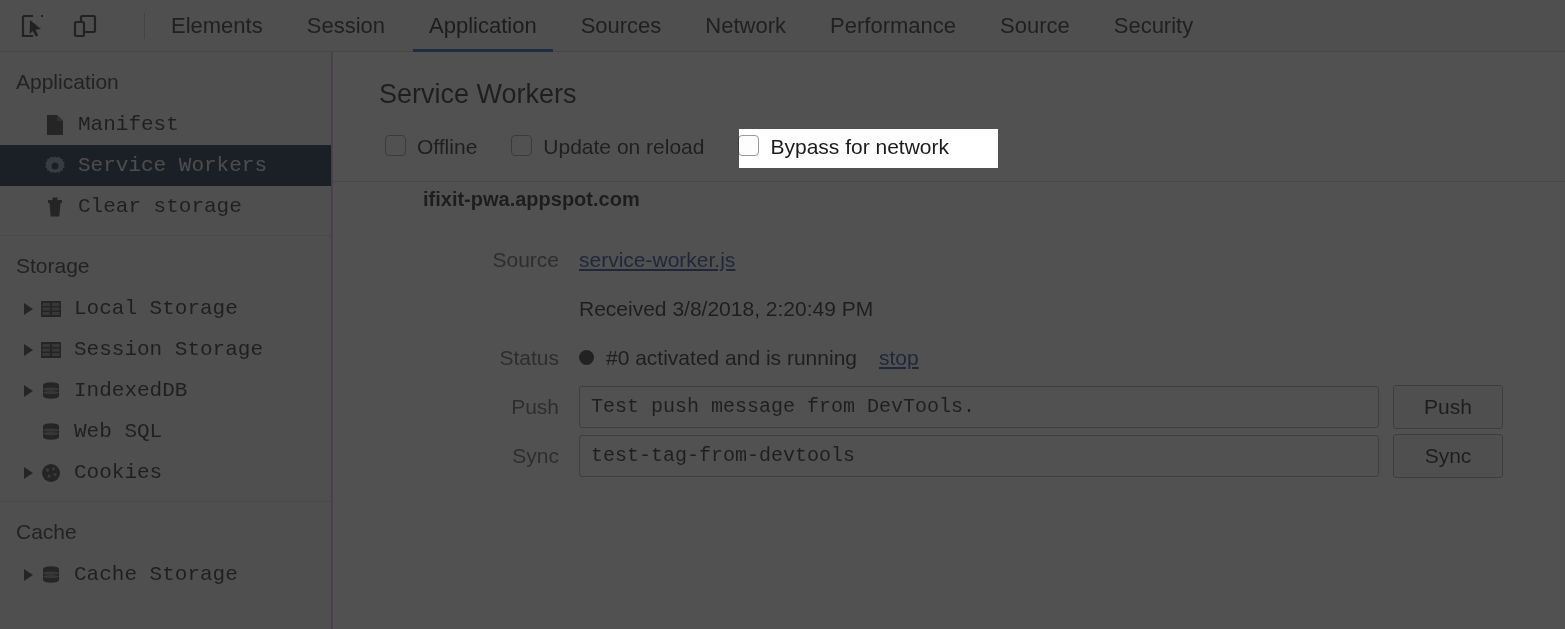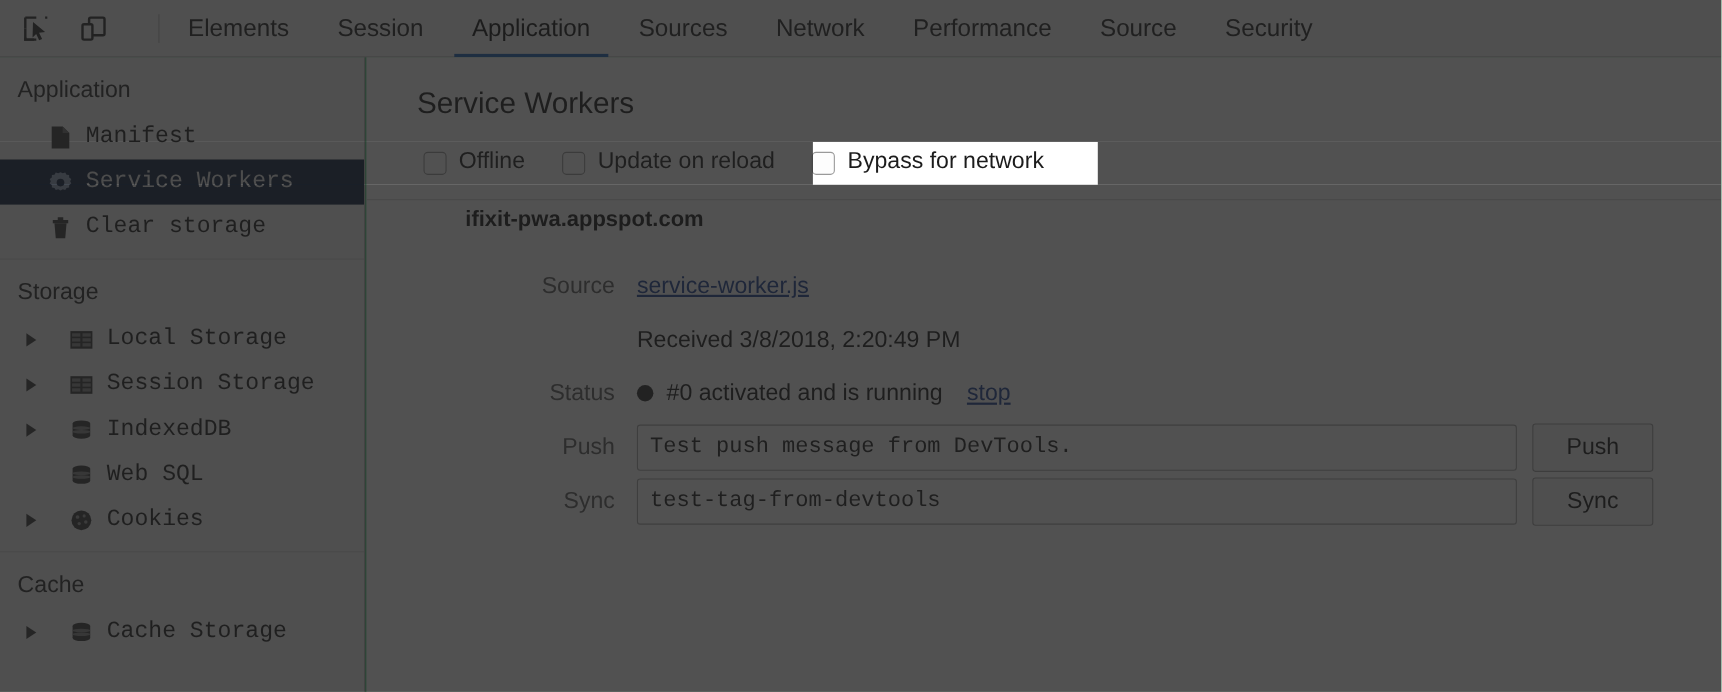--- a/index.html
+++ b/index.html
@@ -13,21 +13,21 @@
   
   #app {
     position: relative;
     width: 1565px; height: 629px;
     background: #ffffff;
   }
 
   
   #ui {
     position: absolute; inset: 0;
-    background: #22c55e;
+    background: #f0abfc;
   }
 
   
   .toolbar {
     position: absolute; left: 0; top: 0;
     width: 1565px; height: 52px;
     background: #f3f3f3;
     border-bottom: 1px solid #cdcdcd;
     display: flex; align-items: center;
   }
@@ -100,42 +100,42 @@
     border-left: 9px solid #3a3a3a;
     border-top: 6px solid transparent;
     border-bottom: 6px solid transparent;
   }
   .sb-item .ico {
     width: 22px; height: 22px;
     margin-right: 12px;
     display: inline-flex; align-items: center; justify-content: center;
     flex: 0 0 auto;
   }
-  .sb-item.indent { padding-left: 63px; }
+  .sb-item.indent { padding-left: 40px; }
   .sb-label { line-height: 1; }
 
   
   .main {
     position: absolute; left: 333px; top: 52px;
     width: 1232px; height: 577px;
     background: #ffffff;
     overflow: hidden;
   }
   .sw-title {
     font-size: 27px;
     color: #1a1a1a;
     padding: 27px 0 0 46px;
   }
   .sw-options {
     display: flex; align-items: center;
     padding: 18px 0 0 46px;
     height: 56px;
   }
   .opt {
-    display: flex; align-items: flex-end;
+    display: flex; align-items: flex-start;
     margin-right: 22px;
     cursor: pointer;
     padding: 4px 6px;
   }
   .cbox {
     width: 21px; height: 21px;
     border: 1px solid #9a9a9a;
     border-radius: 4px;
     background: #fdfdfd;
     margin-right: 11px;

